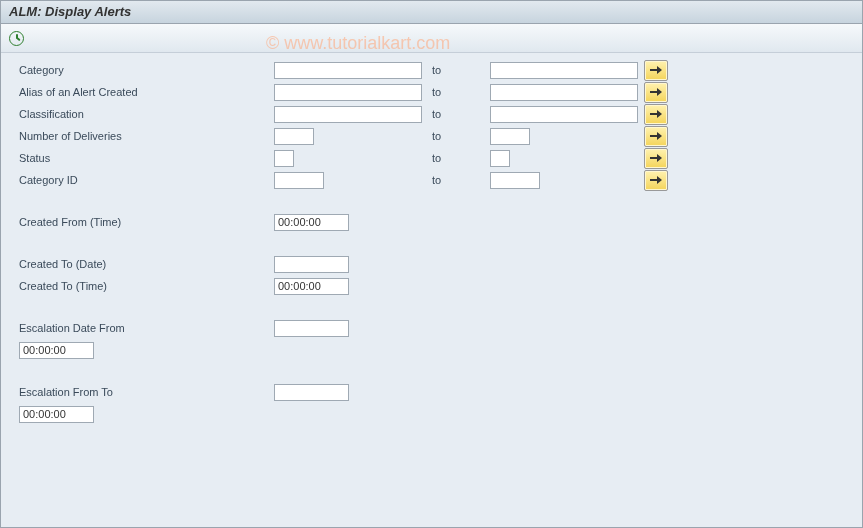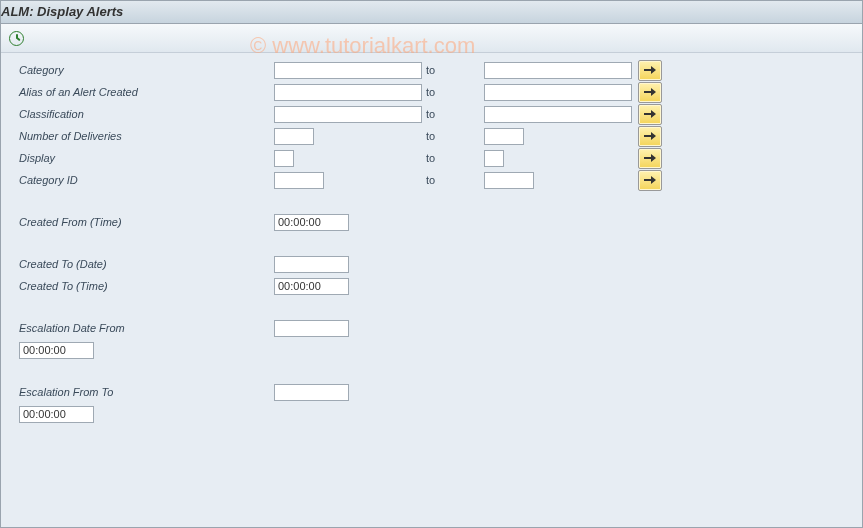--- a/index.html
+++ b/index.html
@@ -14,20 +14,21 @@
   .window {
     width: 861px;
     height: 526px;
     border: 1px solid #9aa4ae;
     background: #e7edf3;
     position: relative;
   }
   .titlebar {
     height: 22px;
     line-height: 22px;
+    padding-left: 8px;
     background: linear-gradient(#e2e9ef, #c7d4de);
     border-bottom: 1px solid #9aa4ae;
     font-size: 13px;
     font-weight: bold;
     font-style: italic;
     color: #333;
   }
   .toolbar {
     height: 28px;
     background: linear-gradient(#f6f9fb, #e0e8ef);
@@ -61,24 +62,23 @@
   }
   .row {
     display: flex;
     align-items: center;
     height: 22px;
     padding-left: 18px;
   }
   .label {
     width: 255px;
     color: #3a4a5a;
-    font-style: italic;
   }
   .field-from { width: 148px; }
-  .to-label   { width: 58px; text-align:left; padding-left:4px; color:#3a4a5a; }
+  .to-label   { width: 58px; text-align:left; padding-left:10px; color:#3a4a5a; }
   .field-to   { width: 148px; }
   .btn-cell   { width: 34px; padding-left:6px; }
 
   input[type=text] {
     height: 17px;
     box-sizing: border-box;
     border: 1px solid #9fa9b3;
     background: #fff;
     font-size: 11px;
     padding: 0 3px;
@@ -102,22 +102,22 @@
     box-shadow: inset 0 0 0 1px #fff7d0;
     cursor:pointer;
   }
   .arrow-btn svg { width:12px; height:10px; }
 
   .gap-row { height: 20px; }
 
   .watermark {
     position:absolute;
     top: 32px;
-    left: 249px;
-    font-size: 22px;
+    left: 265px;
+    font-size: 18px;
     color: rgba(255,165,120,0.55);
     font-family: 'Segoe UI', Arial, sans-serif;
     pointer-events:none;
     user-select:none;
     white-space: nowrap;
     text-align: center;
   }
 </style>
 </head>
 <body>
@@ -186,21 +186,21 @@
       <div class="btn-cell">
         <div class="arrow-btn">
           <svg viewBox="0 0 12 10">
               <path d="M0 4 H7 V1 L12 5 L7 9 V6 H0 Z" fill="#333"></path>
             </svg>
         </div>
       </div>
     </div>
 
     <div class="row">
-      <div class="label">Display</div>
+      <div class="label">Status</div>
       <div class="field-from"><input type="text" class="w-20" value="" style=""></div>
       <div class="to-label">to</div>
       <div class="field-to"><input type="text" class="w-20" value="" style=""></div>
       <div class="btn-cell">
         <div class="arrow-btn">
           <svg viewBox="0 0 12 10">
               <path d="M0 4 H7 V1 L12 5 L7 9 V6 H0 Z" fill="#333"></path>
             </svg>
         </div>
       </div>

